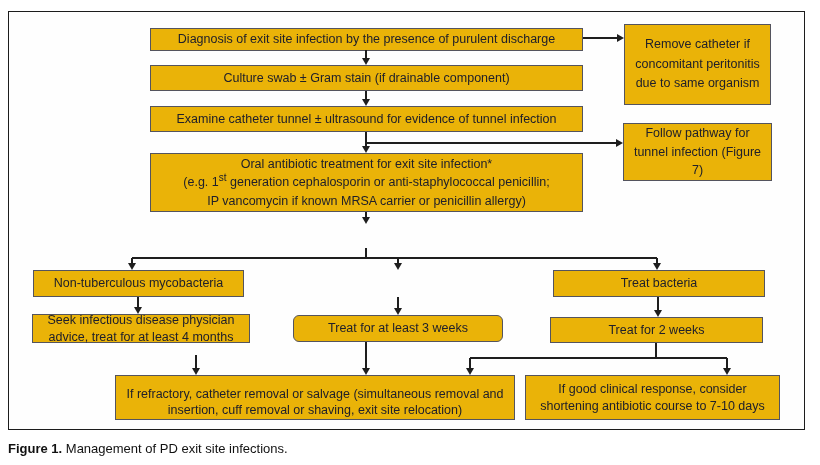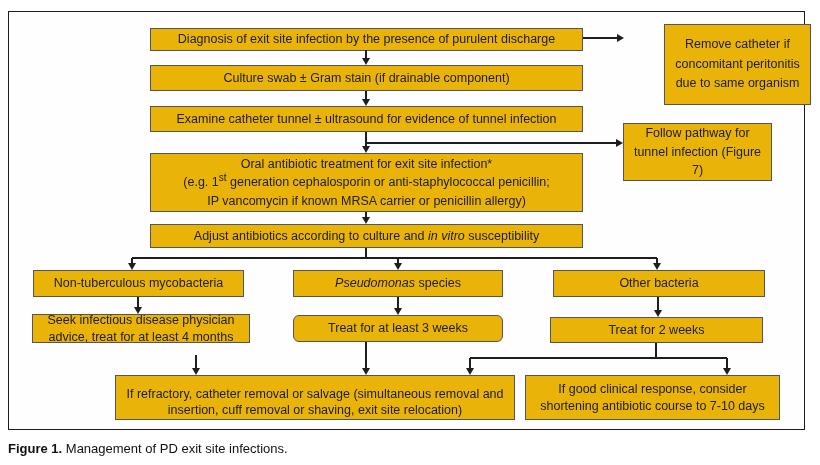--- a/index.html
+++ b/index.html
@@ -32,21 +32,21 @@
 </head>
 <body>
 
 <div id="stage">
   <div id="frame"></div>
 
   <div class="box" style="left:150px;top:28px;width:433px;height:23px;">
     <span>Diagnosis of exit site infection by the presence of purulent discharge</span>
   </div>
 
-  <div class="box" style="left:624px;top:24px;width:147px;height:81px;line-height:1.55;margin-left:40px;">
+  <div class="box" style="left:624px;top:24px;width:147px;height:81px;line-height:1.55;">
     <span>Remove catheter if concomitant peritonitis due to same organism</span>
   </div>
 
   <div class="box" style="left:150px;top:65px;width:433px;height:26px;">
     <span>Culture swab ± Gram stain (if drainable component)</span>
   </div>
 
   <div class="box" style="left:150px;top:106px;width:433px;height:26px;">
     <span>Examine catheter tunnel ± ultrasound for evidence of tunnel infection</span>
   </div>
@@ -56,38 +56,28 @@
   </div>
 
   <div class="box" style="left:150px;top:153px;width:433px;height:59px;line-height:1.45;">
     <span>
       <span>Oral antibiotic treatment for exit site infection*</span><br>
       <span>(e.g. 1</span><span class="sup">st</span><span> generation cephalosporin or anti-staphylococcal penicillin;</span><br>
       <span>IP vancomycin if known MRSA carrier or penicillin allergy)</span>
     </span>
   </div>
 
-  <div class="box" style="left:150px;top:224px;width:433px;height:24px;">
-    <span>
-      <span>Adjust antibiotics according to culture and </span><span class="it">in vitro</span><span> susceptibility</span>
-    </span>
-  </div>
 
   <div class="box" style="left:33px;top:270px;width:211px;height:27px;">
     <span>Non-tuberculous mycobacteria</span>
   </div>
 
-  <div class="box" style="left:293px;top:270px;width:210px;height:27px;">
-    <span>
-      <span class="it">Pseudomonas</span><span> species</span>
-    </span>
-  </div>
 
   <div class="box" style="left:553px;top:270px;width:212px;height:27px;">
-    <span>Other bacteria</span>
+    <span>Treat bacteria</span>
   </div>
 
   <div class="box" style="left:32px;top:314px;width:218px;height:29px;">
     <span>Seek infectious disease physician advice, treat for at least 4 months</span>
   </div>
 
   <div class="box" style="left:293px;top:315px;width:210px;height:27px;border-radius:6px;">
     <span>Treat for at least 3 weeks</span>
   </div>
 

